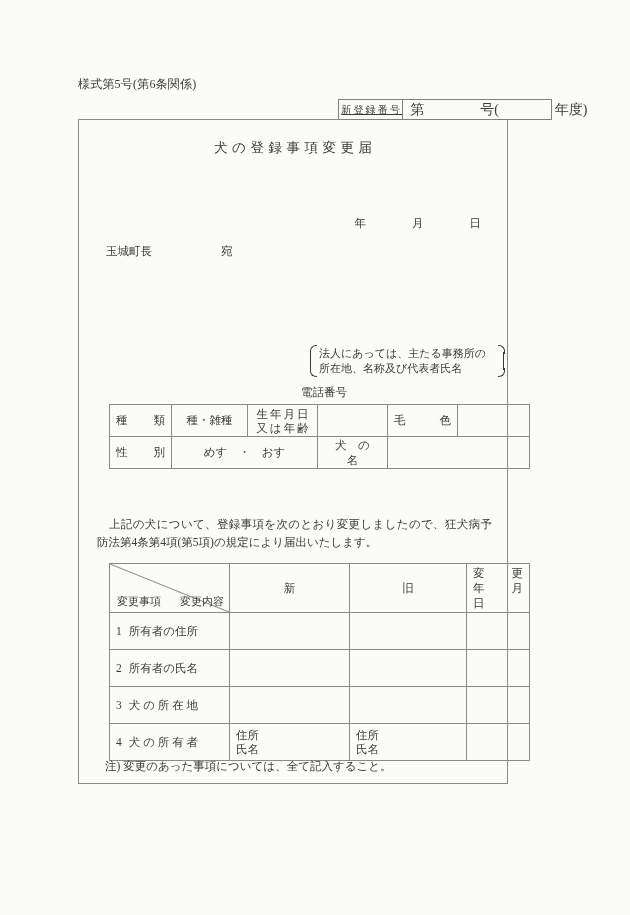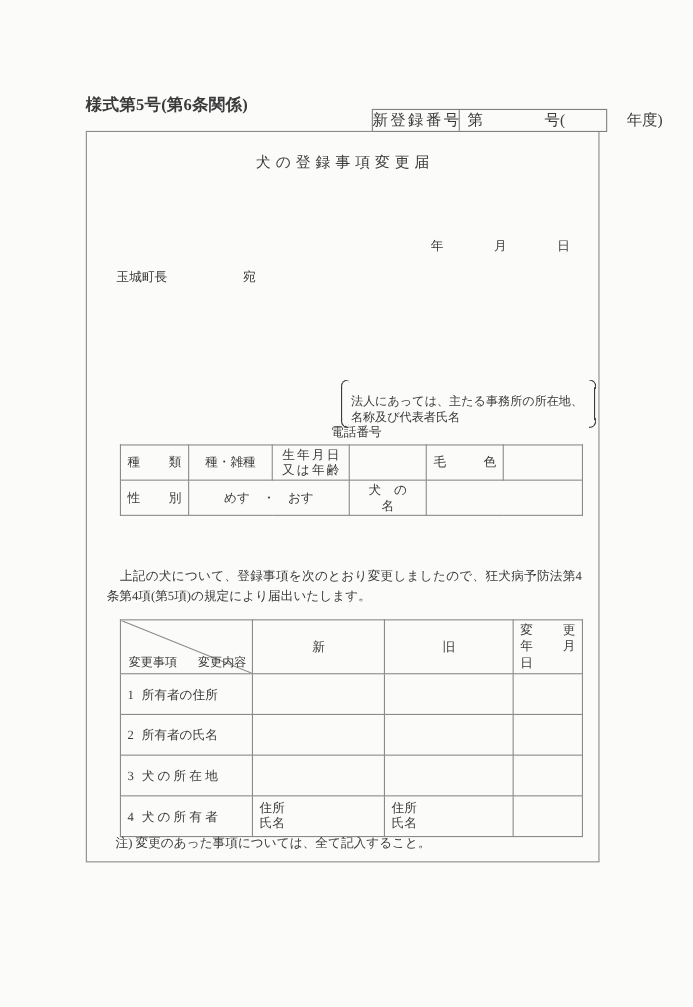--- a/index.html
+++ b/index.html
@@ -17,25 +17,24 @@
     width: 630px;
     height: 915px;
     background: #fbfbfa;
     overflow: hidden;
   }
 
   
   .form-no {
     position: absolute;
     left: 78px;
-    top: 86px;
-    font-size: 15px;
+    top: 76px;
+    font-size: 12px;
     letter-spacing: 0.2px;
     white-space: nowrap;
-    font-weight: bold;
   }
 
   
   .regno-box {
     position: absolute;
     left: 338px;
     top: 99px;
     width: 214px;
     height: 21px;
     border: 1px solid #808080;
@@ -46,42 +45,43 @@
     z-index: 3;
   }
   .regno-label {
     width: 79px;
     height: 100%;
     border-right: 1px solid #808080;
     box-sizing: border-box;
     display: flex;
     align-items: center;
     justify-content: center;
-    font-size: 14px;
+    font-size: 10px;
     letter-spacing: 2.2px;
     text-indent: 2.2px;
     white-space: nowrap;
+    text-decoration: underline;
   }
   .regno-value {
     flex: 1;
     height: 100%;
     display: flex;
     align-items: center;
     padding-left: 7px;
     font-size: 14px;
     white-space: pre;
     box-sizing: border-box;
   }
 
   
   .frame {
     position: absolute;
     left: 78px;
     top: 119px;
-    width: 467px;
+    width: 430px;
     height: 665px;
     border: 1px solid #8a8a8a;
     box-sizing: border-box;
     background: transparent;
   }
 
   .title {
     position: absolute;
     left: 0;
     right: 0;
@@ -181,21 +181,20 @@
     position: absolute;
     left: 5px;
     top: 7px;
     bottom: 7px;
     border-left: 1px solid #3a3a3a;
   }
   .corp-text {
     line-height: 15px;
     padding: 1px 2px 1px 3px;
     max-width: 214px;
-    margin-top: 12px;
   }
 
   .phone-label {
     position: absolute;
     left: 222px;
     top: 265px;
     font-size: 11.5px;
     white-space: nowrap;
   }
 

